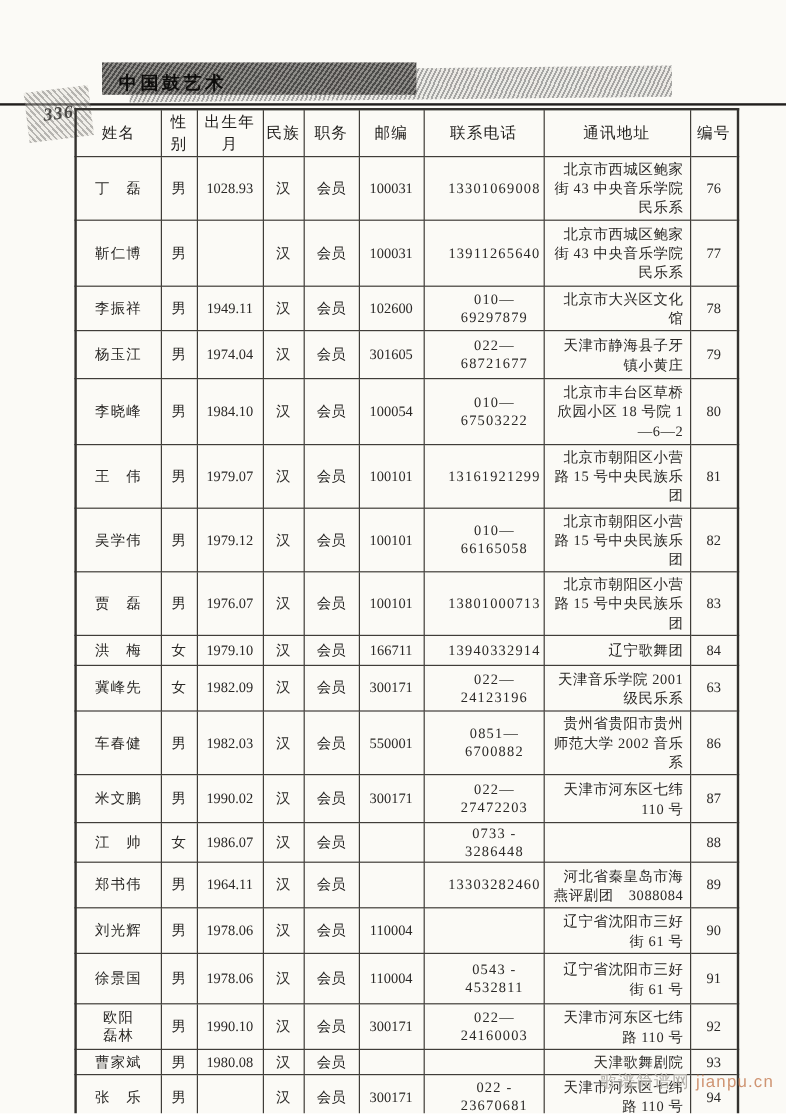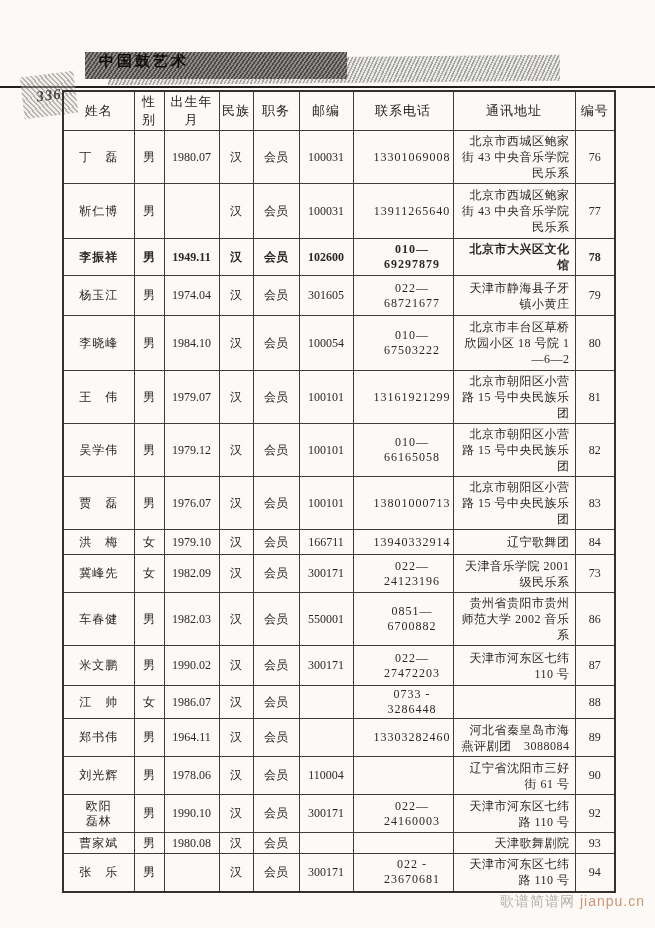--- a/index.html
+++ b/index.html
@@ -11,21 +11,21 @@
   }
   
   .banner-trail{
     position:absolute;left:108px;top:57px;width:452px;height:26px;
     background:repeating-linear-gradient(115deg,rgba(95,95,95,.55) 0 1.5px,rgba(205,203,198,.35) 1.5px 3.4px);
     transform:skewY(-0.6deg);
   }
   .banner{
     position:absolute;left:85px;top:52px;width:262px;height:27px;
     background:repeating-linear-gradient(125deg,#4c4b49 0 1.6px,#8f8d89 1.6px 3.2px);
-    display:flex;align-items:flex-start;
+    display:flex;align-items:flex-end;
   }
   .banner span{
     font-size:15px;font-weight:bold;color:#0e0d0c;letter-spacing:3px;padding-left:14px;
   }
   .rule{position:absolute;left:0;top:86px;width:655px;height:2px;background:#211f1d;}
   .pagenum-blob{
     position:absolute;left:22px;top:74px;width:54px;height:42px;
     background:repeating-linear-gradient(55deg,rgba(125,123,119,.55) 0 1.5px,rgba(225,222,215,.4) 1.5px 3.6px);
     transform:rotate(-7deg);
     display:flex;align-items:center;justify-content:center;
@@ -97,40 +97,40 @@
           <th class="c5">邮编</th>
           <th class="c6">联系电话</th>
           <th class="c7">通讯地址</th>
           <th class="c8">编号</th>
         </tr>
     </thead>
     <tbody id="body-rows">
         <tr style="height: 52px;">
           <td class="c0">丁　磊</td>
           <td class="c1">男</td>
-          <td class="c2">1980.07</td>
+          <td class="c2">1028.93</td>
           <td class="c3">汉</td>
           <td class="c4">会员</td>
           <td class="c5">100031</td>
           <td class="c6">13301069008</td>
           <td class="c7">北京市西城区鲍家街 43 中央音乐学院民乐系</td>
           <td class="c8">76</td>
         </tr>
         <tr style="height: 55px;">
           <td class="c0">靳仁博</td>
           <td class="c1">男</td>
           <td class="c2"></td>
           <td class="c3">汉</td>
           <td class="c4">会员</td>
           <td class="c5">100031</td>
           <td class="c6">13911265640</td>
           <td class="c7">北京市西城区鲍家街 43 中央音乐学院民乐系</td>
           <td class="c8">77</td>
         </tr>
-        <tr style="height: 24px; font-weight: bold;">
+        <tr style="height: 24px;">
           <td class="c0">李振祥</td>
           <td class="c1">男</td>
           <td class="c2">1949.11</td>
           <td class="c3">汉</td>
           <td class="c4">会员</td>
           <td class="c5">102600</td>
           <td class="c6">010—69297879</td>
           <td class="c7">北京市大兴区文化馆</td>
           <td class="c8">78</td>
         </tr>
@@ -202,21 +202,21 @@
         </tr>
         <tr style="height: 38px;">
           <td class="c0">冀峰先</td>
           <td class="c1">女</td>
           <td class="c2">1982.09</td>
           <td class="c3">汉</td>
           <td class="c4">会员</td>
           <td class="c5">300171</td>
           <td class="c6">022—24123196</td>
           <td class="c7">天津音乐学院 2001 级民乐系</td>
-          <td class="c8">73</td>
+          <td class="c8">63</td>
         </tr>
         <tr style="height: 42px;">
           <td class="c0">车春健</td>
           <td class="c1">男</td>
           <td class="c2">1982.03</td>
           <td class="c3">汉</td>
           <td class="c4">会员</td>
           <td class="c5">550001</td>
           <td class="c6">0851—6700882</td>
           <td class="c7">贵州省贵阳市贵州师范大学 2002 音乐系</td>
@@ -259,20 +259,31 @@
           <td class="c0">刘光辉</td>
           <td class="c1">男</td>
           <td class="c2">1978.06</td>
           <td class="c3">汉</td>
           <td class="c4">会员</td>
           <td class="c5">110004</td>
           <td class="c6"></td>
           <td class="c7">辽宁省沈阳市三好街 61 号</td>
           <td class="c8">90</td>
         </tr>
+        <tr style="height: 42px;">
+          <td class="c0">徐景国</td>
+          <td class="c1">男</td>
+          <td class="c2">1978.06</td>
+          <td class="c3">汉</td>
+          <td class="c4">会员</td>
+          <td class="c5">110004</td>
+          <td class="c6">0543 - 4532811</td>
+          <td class="c7">辽宁省沈阳市三好街 61 号</td>
+          <td class="c8">91</td>
+        </tr>
         <tr style="height: 38px;">
           <td class="c0">欧阳
 磊林</td>
           <td class="c1">男</td>
           <td class="c2">1990.10</td>
           <td class="c3">汉</td>
           <td class="c4">会员</td>
           <td class="c5">300171</td>
           <td class="c6">022—24160003</td>
           <td class="c7">天津市河东区七纬路 110 号</td>

